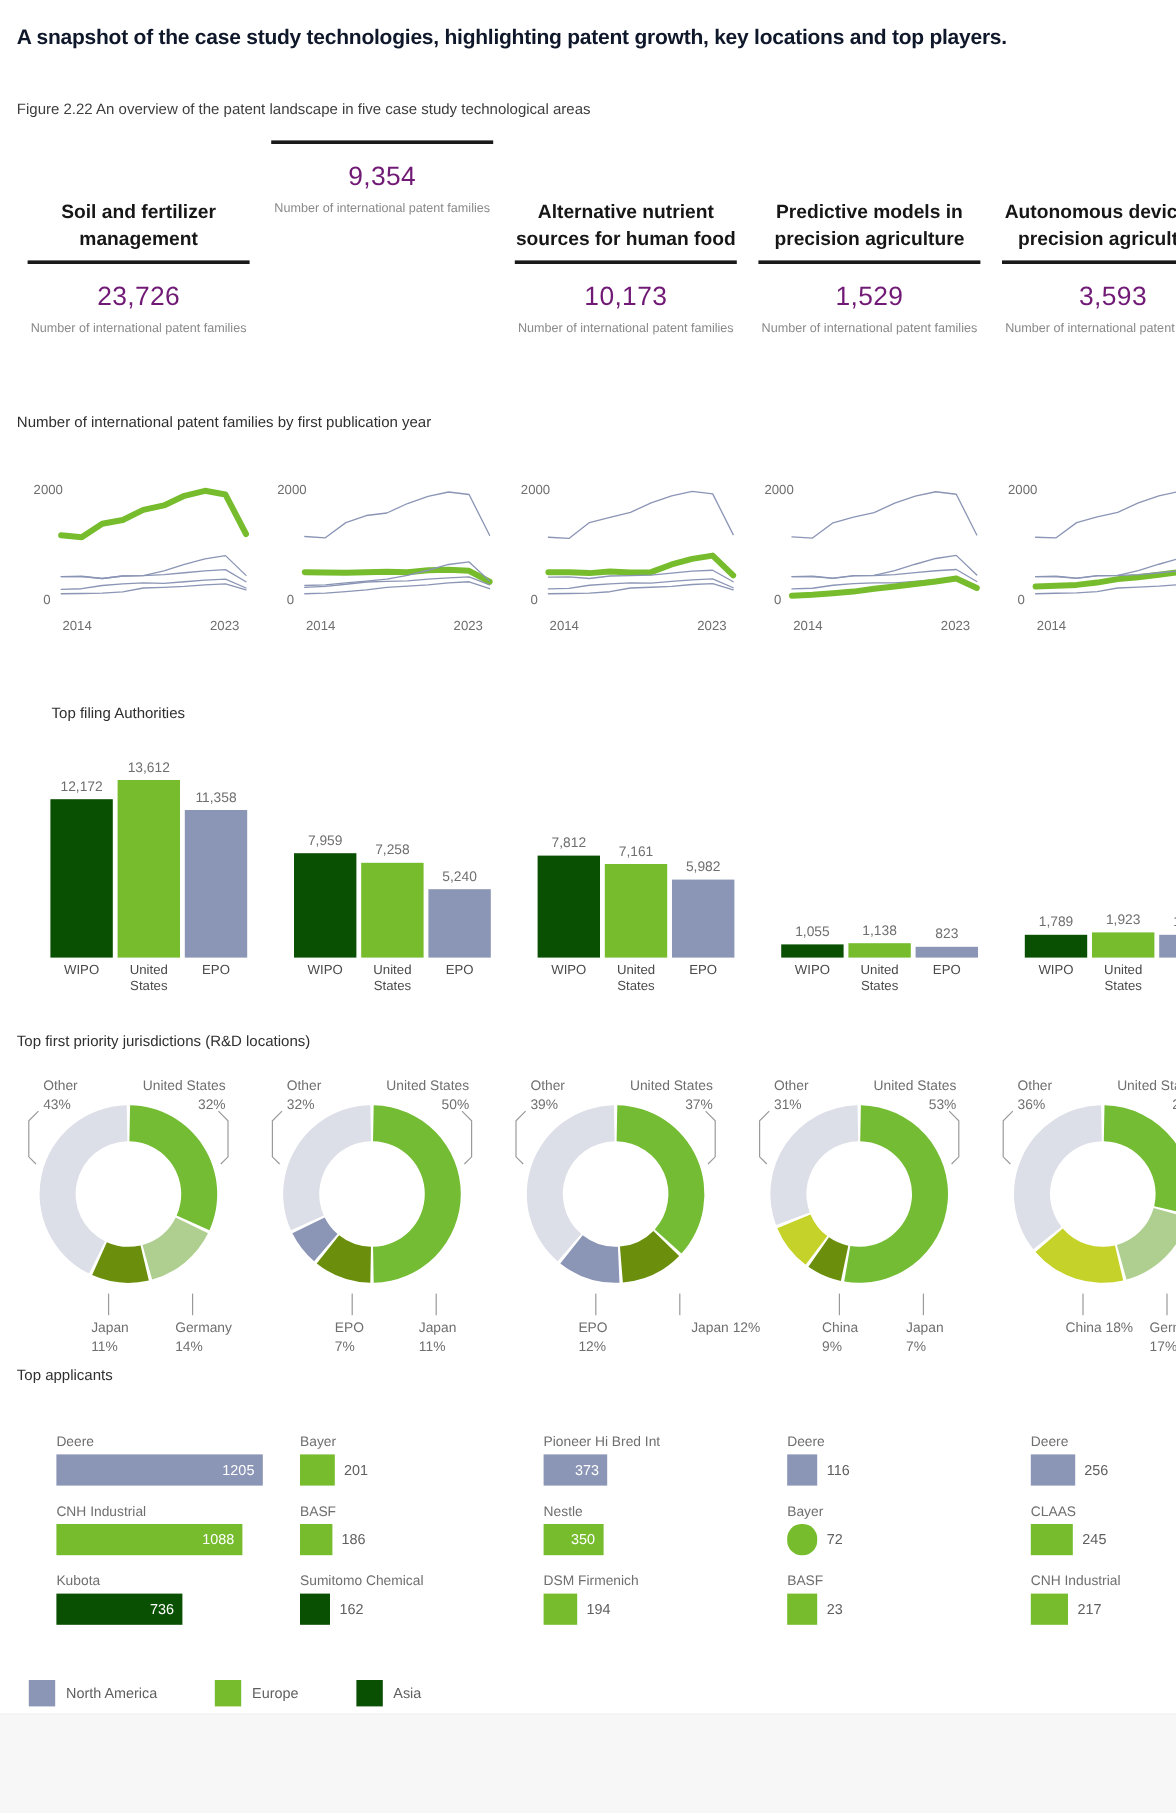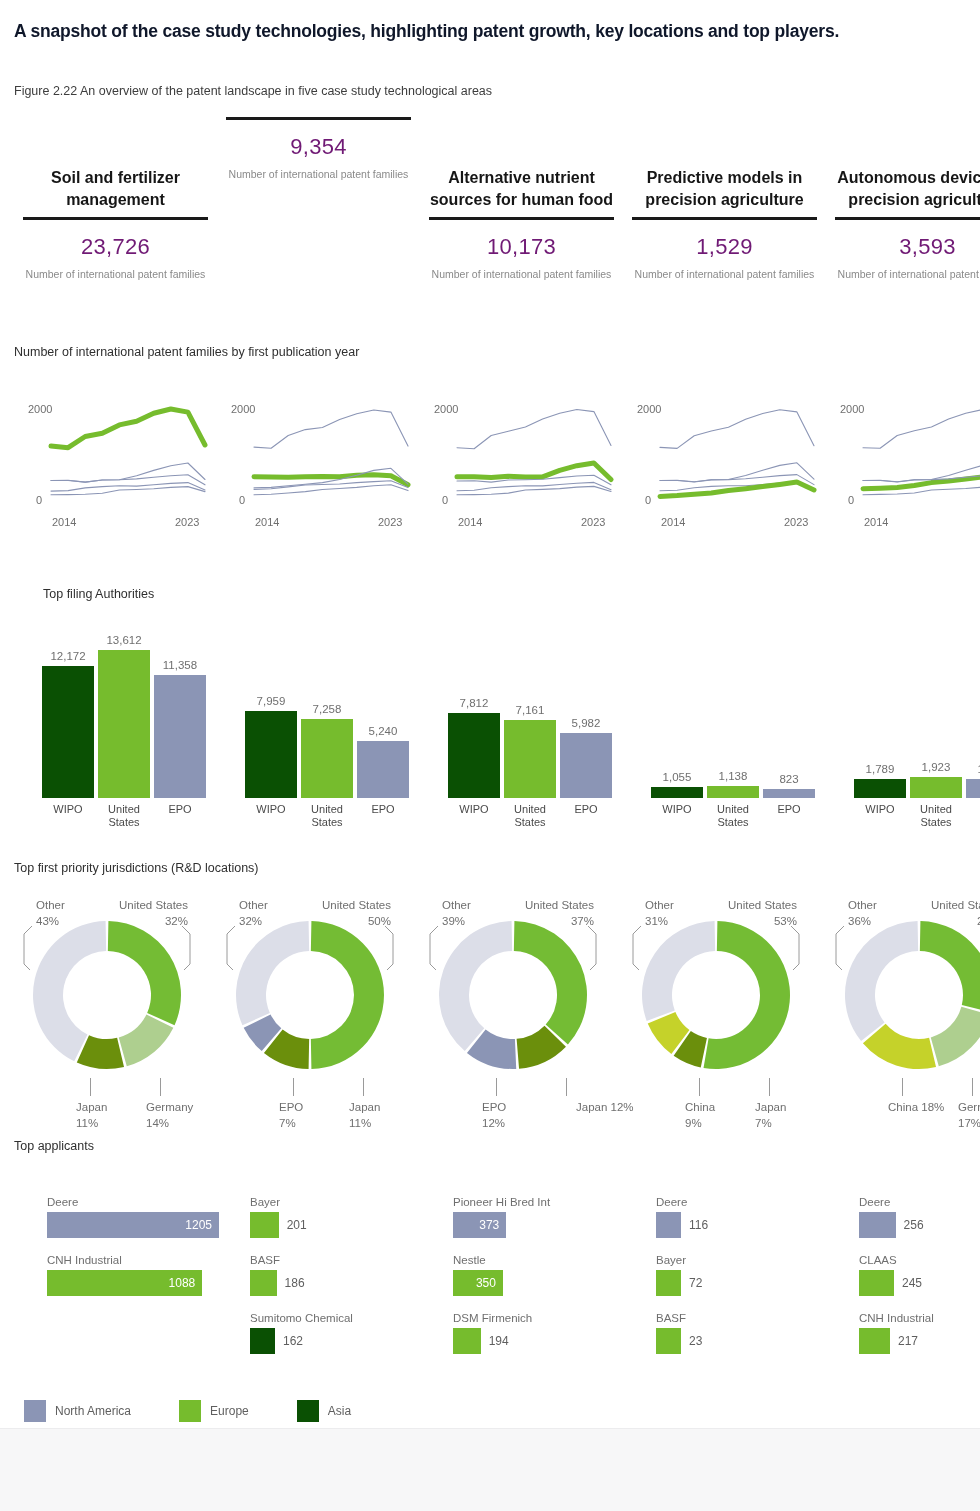--- a/index.html
+++ b/index.html
@@ -196,20 +196,28 @@
             </div>
           </div>
           <div class="app-row">
             <div class="app-name">CNH Industrial</div>
             <div class="app-barwrap">
               <div class="app-bar" style="width: 155.3px; background: rgb(118, 188, 45); padding-left: 29px;">
                 <span class="inval">1088</span>
               </div>
             </div>
           </div>
+          <div class="app-row">
+            <div class="app-name">Kubota</div>
+            <div class="app-barwrap">
+              <div class="app-bar" style="width: 105.056px; background: rgb(10, 80, 3);">
+                <span class="inval">736</span>
+              </div>
+            </div>
+          </div>
         </div>
       </div>
       <div class="col col-1">
         <div class="colhead">
           <div class="hrule"></div>
           <div class="hbig">9,354</div>
           <div class="hsub">Number of international patent families</div>
         </div>
         <div class="linechart">
           <div class="ymax">2000</div>
@@ -428,21 +436,21 @@
             <div class="app-name">Deere</div>
             <div class="app-barwrap">
               <div class="app-bar" style="width: 25px; background: rgb(139, 149, 181);">
                 <span class="outval">116</span>
               </div>
             </div>
           </div>
           <div class="app-row">
             <div class="app-name">Bayer</div>
             <div class="app-barwrap">
-              <div class="app-bar" style="width: 25px; background: rgb(118, 188, 45);">
+              <div class="app-bar" style="width: 25px; background: rgb(118, 188, 45); border-radius: 12px;">
                 <span class="outval">72</span>
               </div>
             </div>
           </div>
           <div class="app-row">
             <div class="app-name">BASF</div>
             <div class="app-barwrap">
               <div class="app-bar" style="width: 25px; background: rgb(118, 188, 45);">
                 <span class="outval">23</span>
               </div>

